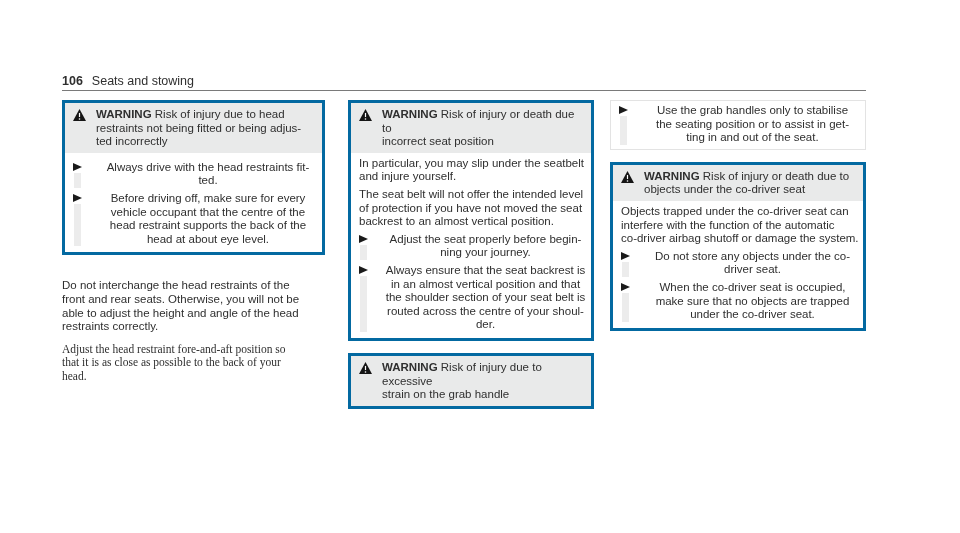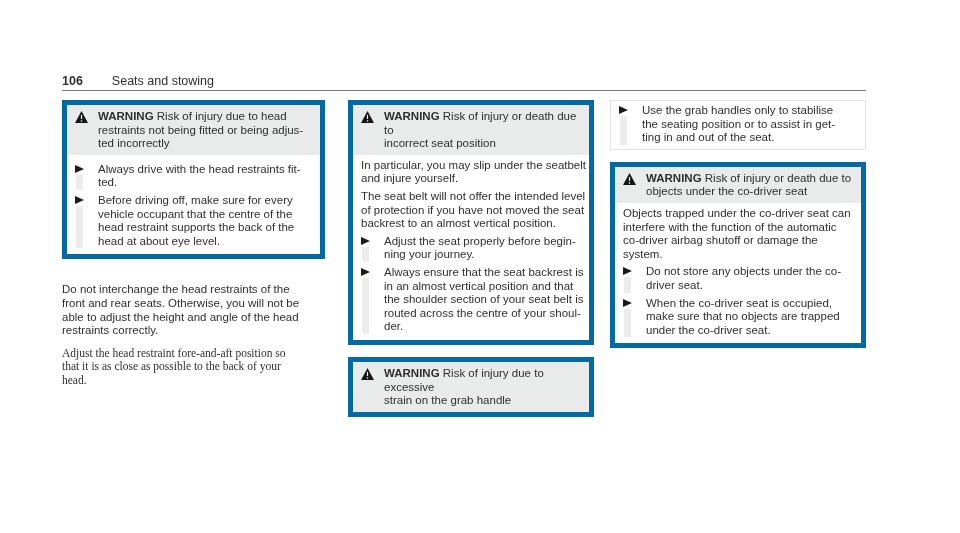--- a/index.html
+++ b/index.html
@@ -3,46 +3,46 @@
 <meta charset="utf-8">
 <style>
   * { margin:0; padding:0; box-sizing:border-box; }
   html,body { background:#ffffff; }
   .page {
     position:relative; width:960px; height:533px; background:#ffffff;
     font-family:"Liberation Sans", sans-serif; color:#2f2f2f; overflow:hidden;
   }
   
   .phead { position:absolute; left:62px; top:74px; display:flex; align-items:baseline; font-size:12.5px; line-height:14px; }
-  .pnum { font-weight:bold; margin-right:29px; }
+  .pnum { font-weight:bold; margin-right:9px; }
   .prule { position:absolute; left:62px; top:90px; width:804px; height:1px; background:#7a7a7a; }
 
   
   .col { position:absolute; top:100px; }
   .col1 { left:62px;  width:263px; }
   .col2 { left:348px; width:246px; }
   .col3 { left:610px; width:256px; }
 
   
-  .wbox { border:5px solid #0369a1; background:#fff; }
+  .wbox { border:3px solid #0369a1; background:#fff; }
   .whead { background:#e9eaea; display:flex; padding:5px 6px 4px 8px; }
   .wicon { flex:0 0 13px; width:13px; height:12px; margin:1px 10px 0 0; }
   .wtitle { font-size:11.5px; line-height:13.6px; }
   .wtitle b { font-weight:bold; }
   .wtitle .rest { white-space:pre-line; }
   .wbody { padding:4px 2px 6px 8px; }
   .wbody p, p.para { font-size:11.5px; line-height:13.6px; white-space:pre-line; }
   .wbody p + p { margin-top:4px; }
 
   
   .bullet { display:flex; margin-top:4px; }
   .marker { flex:0 0 13px; margin-right:10px; display:flex; flex-direction:column; align-items:flex-start; }
   .tri { width:0; height:0; border-left:9px solid #1a1a1a; border-top:4.5px solid transparent; border-bottom:4.5px solid transparent; margin-top:2px; }
   .bar { width:7px; flex:1 1 auto; background:#ececec; margin-top:2px; margin-left:1px; }
-  .btext { flex:1; font-size:11.5px; line-height:13.6px; white-space:pre-line; }
+  .btext { flex:1; font-size:11.5px; line-height:13.6px; white-space:pre-line;text-align:center; }
 
   
   p.para { margin-top:24px; }
   p.para + p.para { margin-top:9px;font-family:Liberation Serif, serif; }
 
   .gap12 { margin-top:12px; }
   .contbox { border:1px solid #e3e3e3; background:#fff; padding:3px 2px 4px 8px; }
   .contbox .bullet { margin-top:0; }
 
   .watermark {

